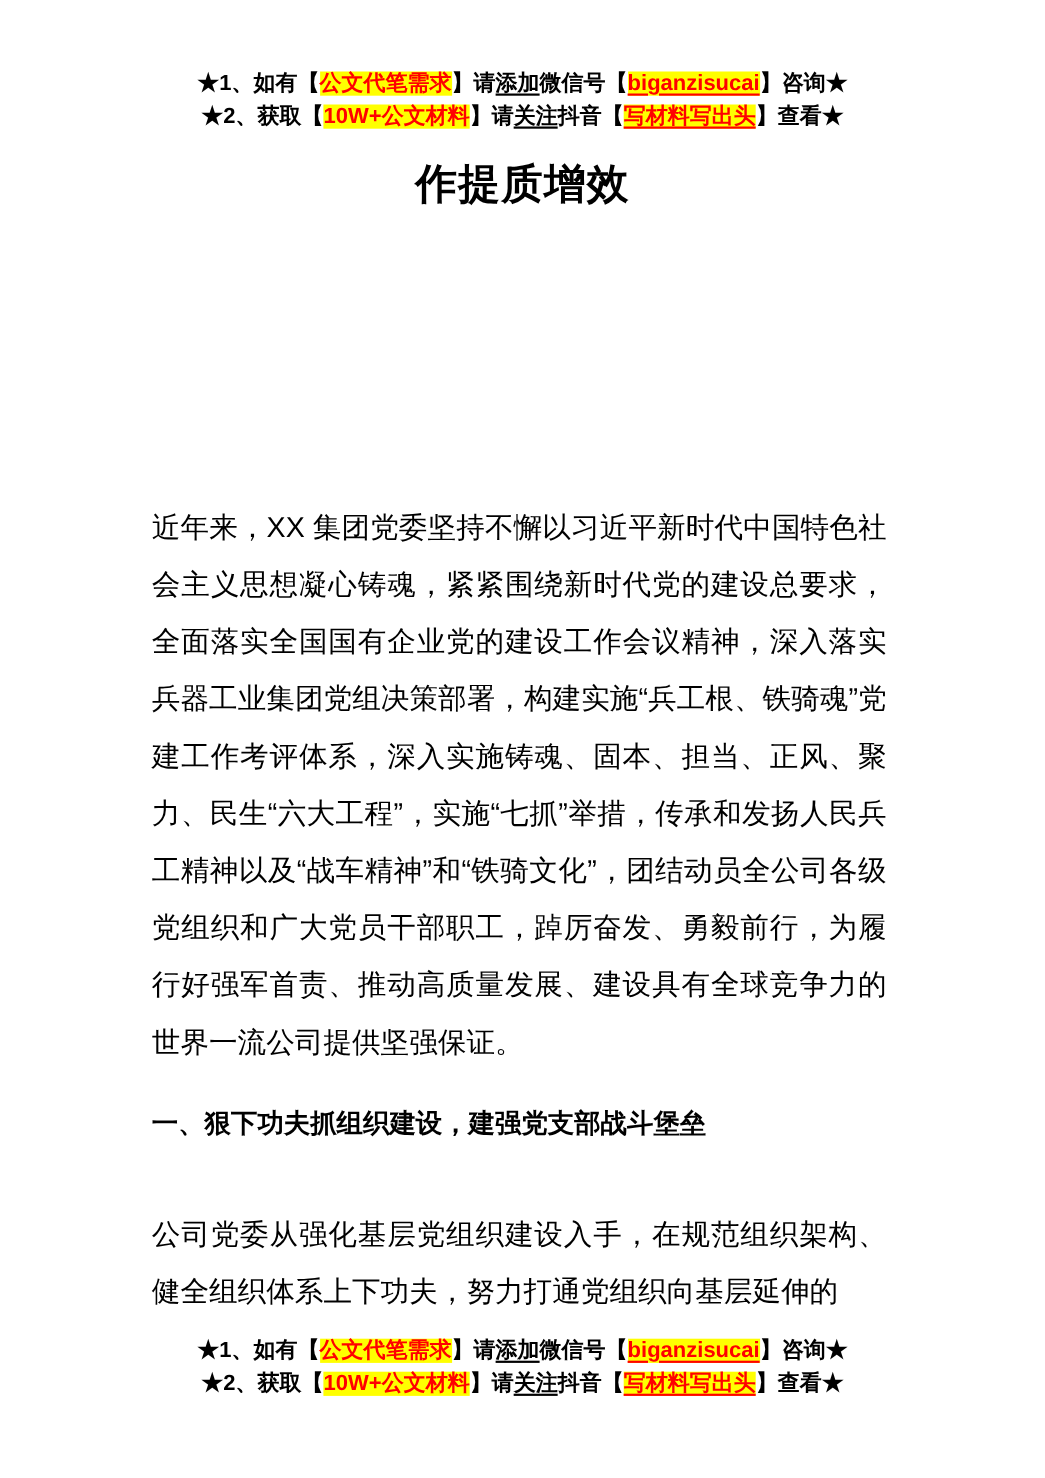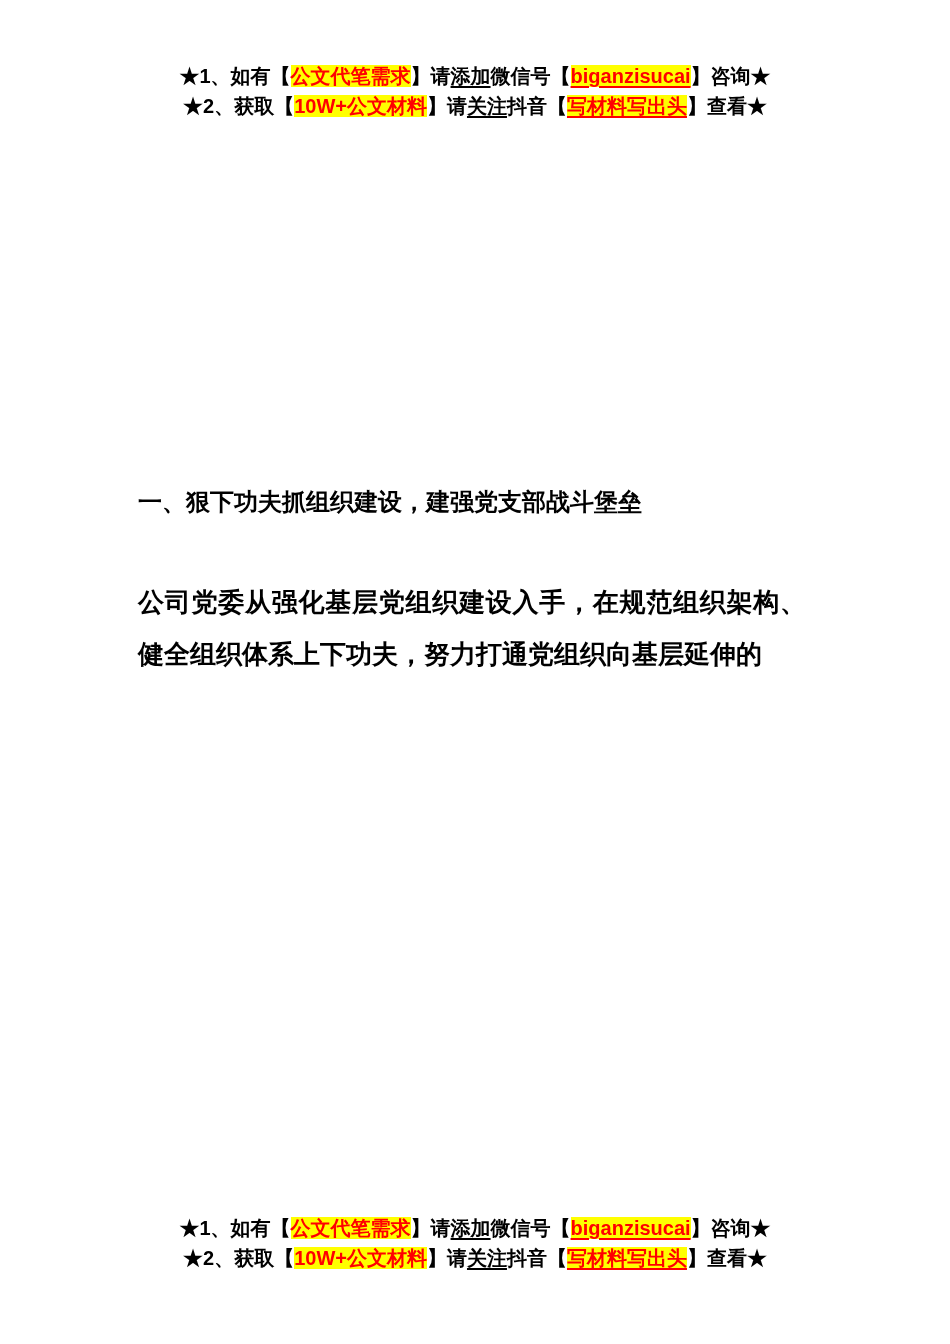--- a/index.html
+++ b/index.html
@@ -66,40 +66,42 @@
     text-align: justify;
     text-justify: inter-ideograph;
   }
   .section-heading {
     margin: 23px 0 0 0;
     font-size: 24px;
     line-height: 52px;
     font-weight: bold;
     text-align: left;
   }
-  .para-after-heading { margin-top: 48px; font-weight: bold; }
+  .para-after-heading { margin-top: 48px; }
 </style>
 </head>
 <body>
 
 <div class="page">
 
   <div class="notice notice-header">
     <div class="notice-line">
       <span>★1、如有【</span><span class="hl">公文代笔需求</span><span>】请</span><span class="ul">添加</span><span>微信号【</span><span class="hl ul">biganzisucai</span><span>】咨询★</span>
     </div>
     <div class="notice-line">
       <span>★2、获取【</span><span class="hl">10W+公文材料</span><span>】请</span><span class="ul">关注</span><span>抖音【</span><span class="hl ul">写材料写出头</span><span>】查看★</span>
     </div>
   </div>
 
   <h1 class="doc-title">
+    <span class="title-line">作提质增效</span>
   </h1>
 
   <div class="content">
+    <p class="para">近年来，XX 集团党委坚持不懈以习近平新时代中国特色社会主义思想凝心铸魂，紧紧围绕新时代党的建设总要求，全面落实全国国有企业党的建设工作会议精神，深入落实兵器工业集团党组决策部署，构建实施“兵工根、铁骑魂”党建工作考评体系，深入实施铸魂、固本、担当、正风、聚力、民生“六大工程”，实施“七抓”举措，传承和发扬人民兵工精神以及“战车精神”和“铁骑文化”，团结动员全公司各级党组织和广大党员干部职工，踔厉奋发、勇毅前行，为履行好强军首责、推动高质量发展、建设具有全球竞争力的世界一流公司提供坚强保证。</p>
     <h2 class="section-heading">一、狠下功夫抓组织建设，建强党支部战斗堡垒</h2>
     <p class="para para-after-heading">公司党委从强化基层党组织建设入手，在规范组织架构、健全组织体系上下功夫，努力打通党组织向基层延伸的</p>
   </div>
 
   <div class="notice notice-footer">
     <div class="notice-line">
       <span>★1、如有【</span><span class="hl">公文代笔需求</span><span>】请</span><span class="ul">添加</span><span>微信号【</span><span class="hl ul">biganzisucai</span><span>】咨询★</span>
     </div>
     <div class="notice-line">
       <span>★2、获取【</span><span class="hl">10W+公文材料</span><span>】请</span><span class="ul">关注</span><span>抖音【</span><span class="hl ul">写材料写出头</span><span>】查看★</span>

